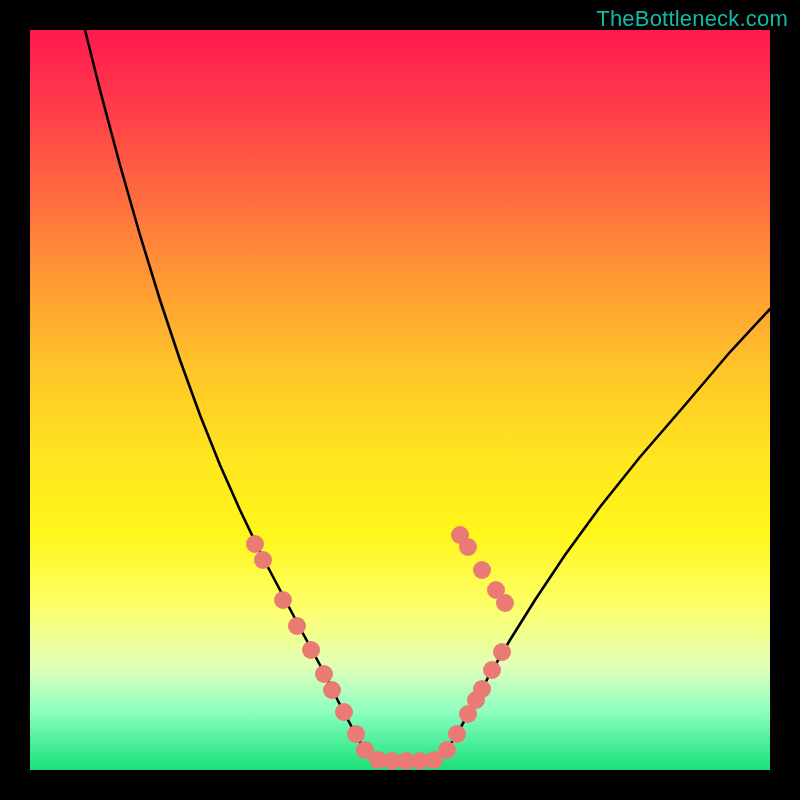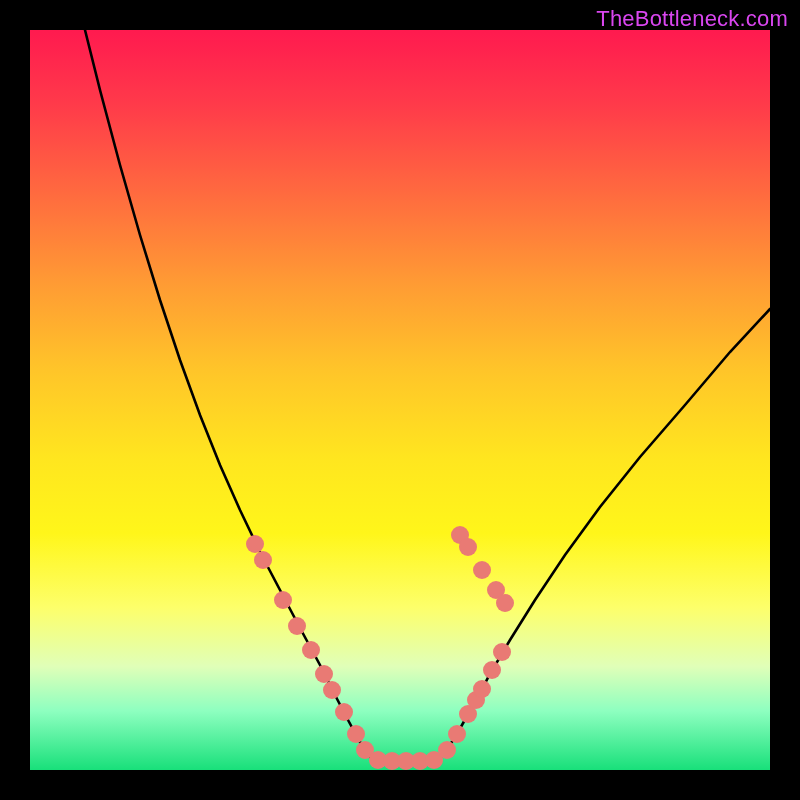--- a/index.html
+++ b/index.html
@@ -35,21 +35,21 @@
       #fff61a 68%,
       #fdff6a 78%,
       #e0ffb8 86%,
       #8effc0 92%,
       #18e07a 100%);
   }
   .watermark {
     position: absolute;
     top: 6px;
     right: 12px;
-    color: #d946ef;
+    color: #14b8a6;
     font-size: 22px;
     font-weight: 500;
     letter-spacing: 0.2px;
     user-select: none;
   }
   svg.curve {
     position: absolute;
     left: 0;
     top: 0;
     width: 740px;

